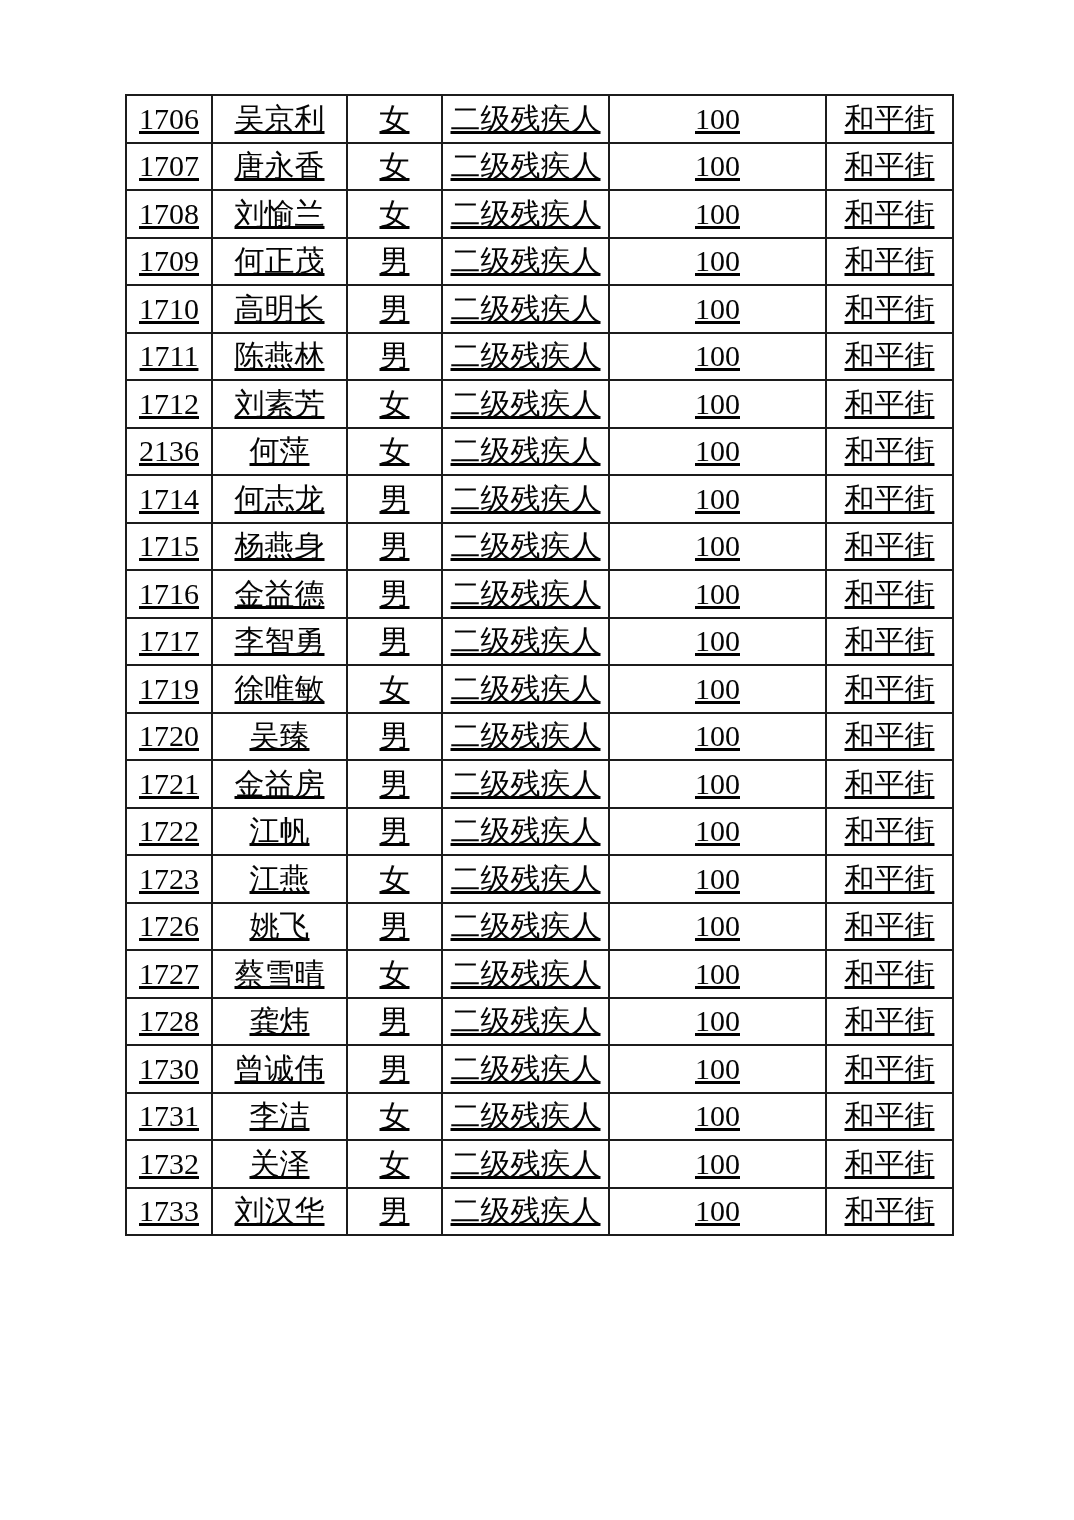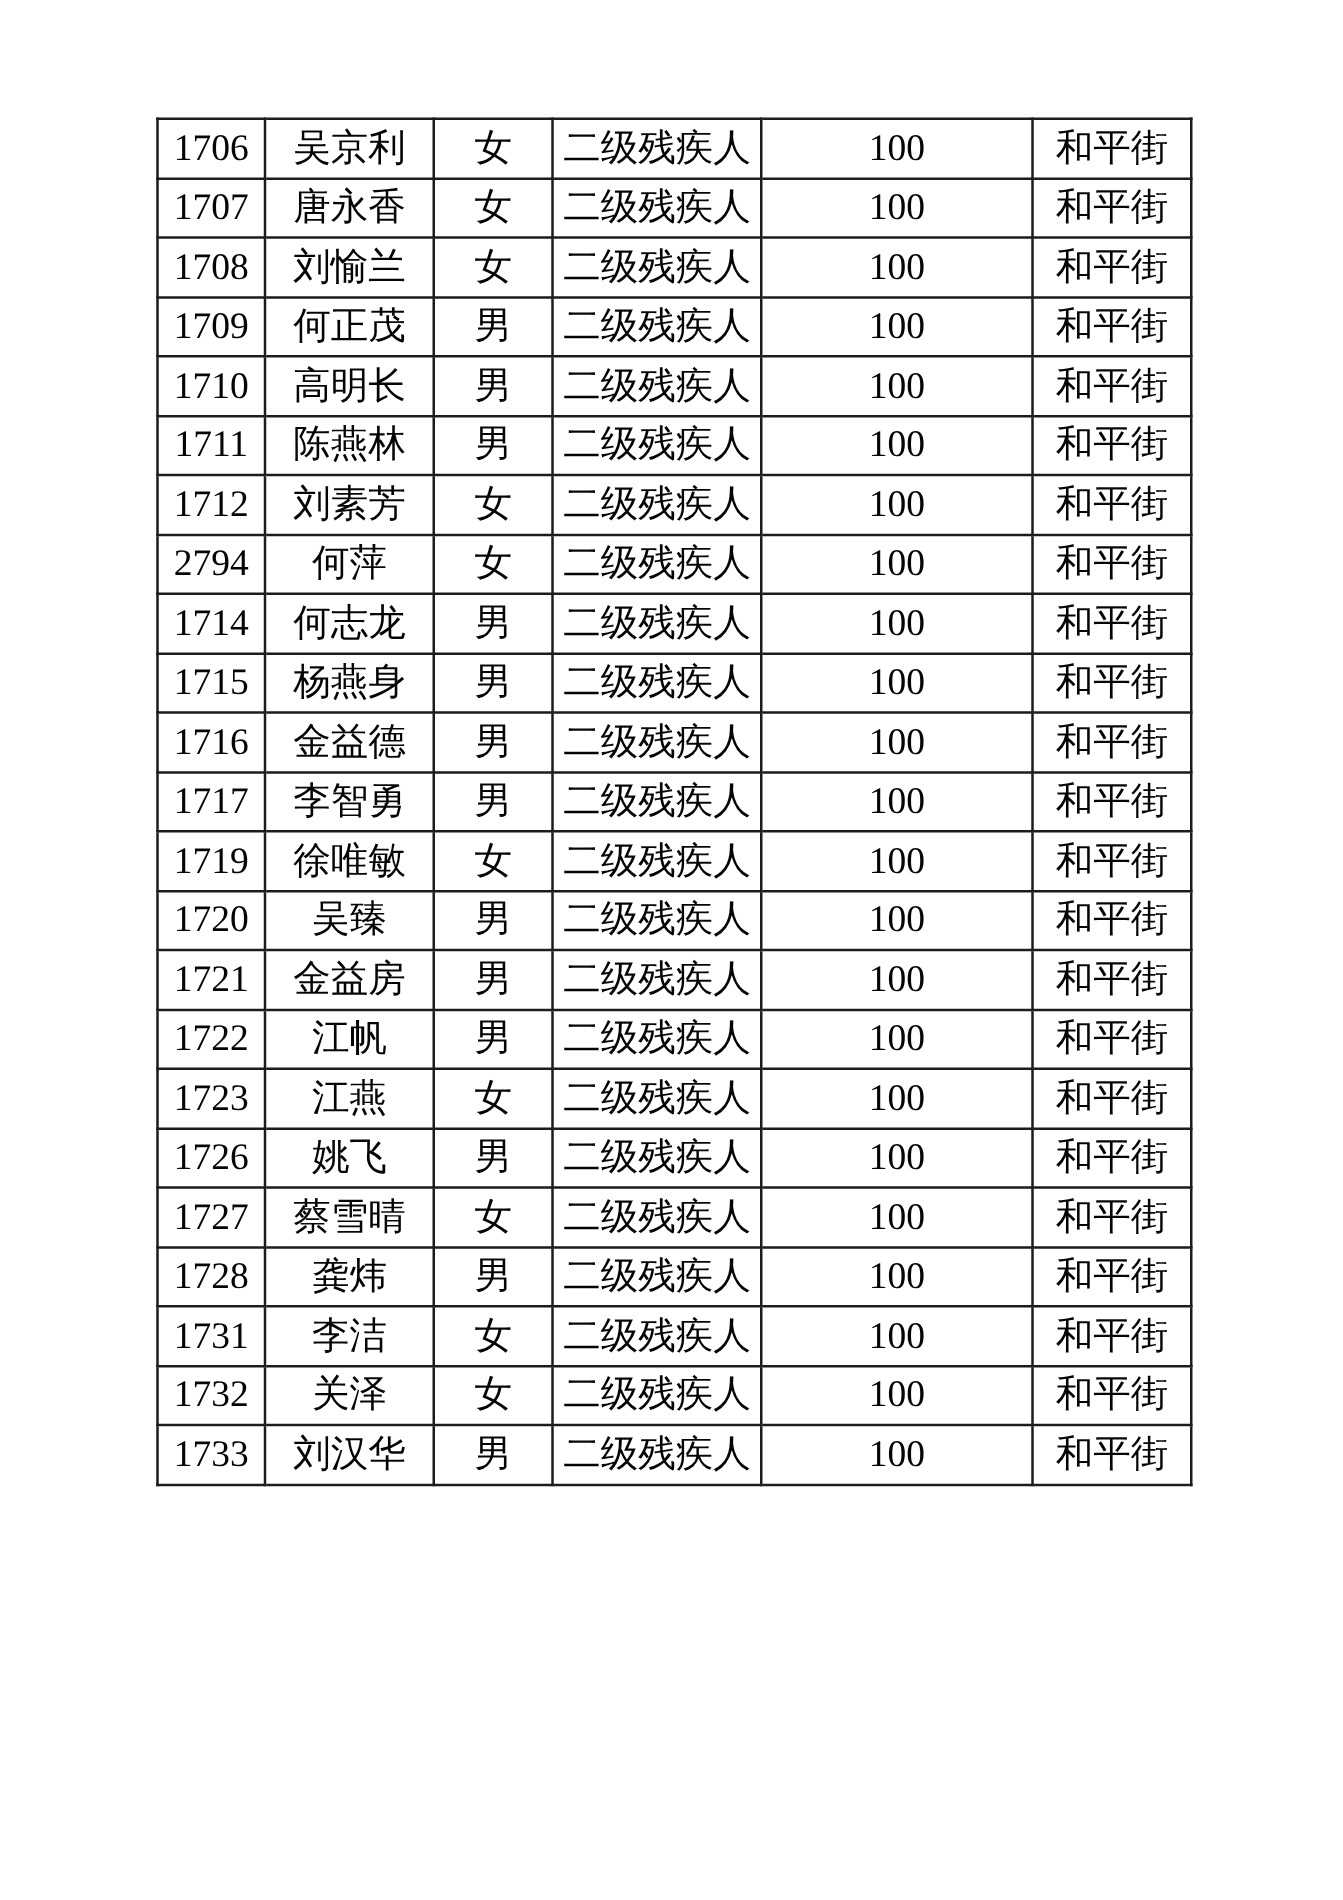--- a/index.html
+++ b/index.html
@@ -14,20 +14,21 @@
     overflow: hidden;
     font-family: "Liberation Serif", "DejaVu Serif", serif;
   }
   table.roster {
     position: absolute;
     left: 125px;
     top: 94px;
     border-collapse: collapse;
     table-layout: fixed;
     border: 2px solid var(--border-color, #1c1c1c);
+    text-decoration: underline;
   }
   table.roster tr {
     height: 47.5px;
   }
   table.roster td {
     border: 2px solid var(--border-color, #1c1c1c);
     text-align: center;
     vertical-align: middle;
     font-size: 30px;
     line-height: 1;
@@ -106,21 +107,21 @@
       </tr>
       <tr>
         <td>1712</td>
         <td>刘素芳</td>
         <td>女</td>
         <td>二级残疾人</td>
         <td>100</td>
         <td>和平街</td>
       </tr>
       <tr>
-        <td>2794</td>
+        <td>2136</td>
         <td>何萍</td>
         <td>女</td>
         <td>二级残疾人</td>
         <td>100</td>
         <td>和平街</td>
       </tr>
       <tr>
         <td>1714</td>
         <td>何志龙</td>
         <td>男</td>
@@ -204,20 +205,28 @@
         <td>1727</td>
         <td>蔡雪晴</td>
         <td>女</td>
         <td>二级残疾人</td>
         <td>100</td>
         <td>和平街</td>
       </tr>
       <tr>
         <td>1728</td>
         <td>龚炜</td>
+        <td>男</td>
+        <td>二级残疾人</td>
+        <td>100</td>
+        <td>和平街</td>
+      </tr>
+      <tr>
+        <td>1730</td>
+        <td>曾诚伟</td>
         <td>男</td>
         <td>二级残疾人</td>
         <td>100</td>
         <td>和平街</td>
       </tr>
       <tr>
         <td>1731</td>
         <td>李洁</td>
         <td>女</td>
         <td>二级残疾人</td>

